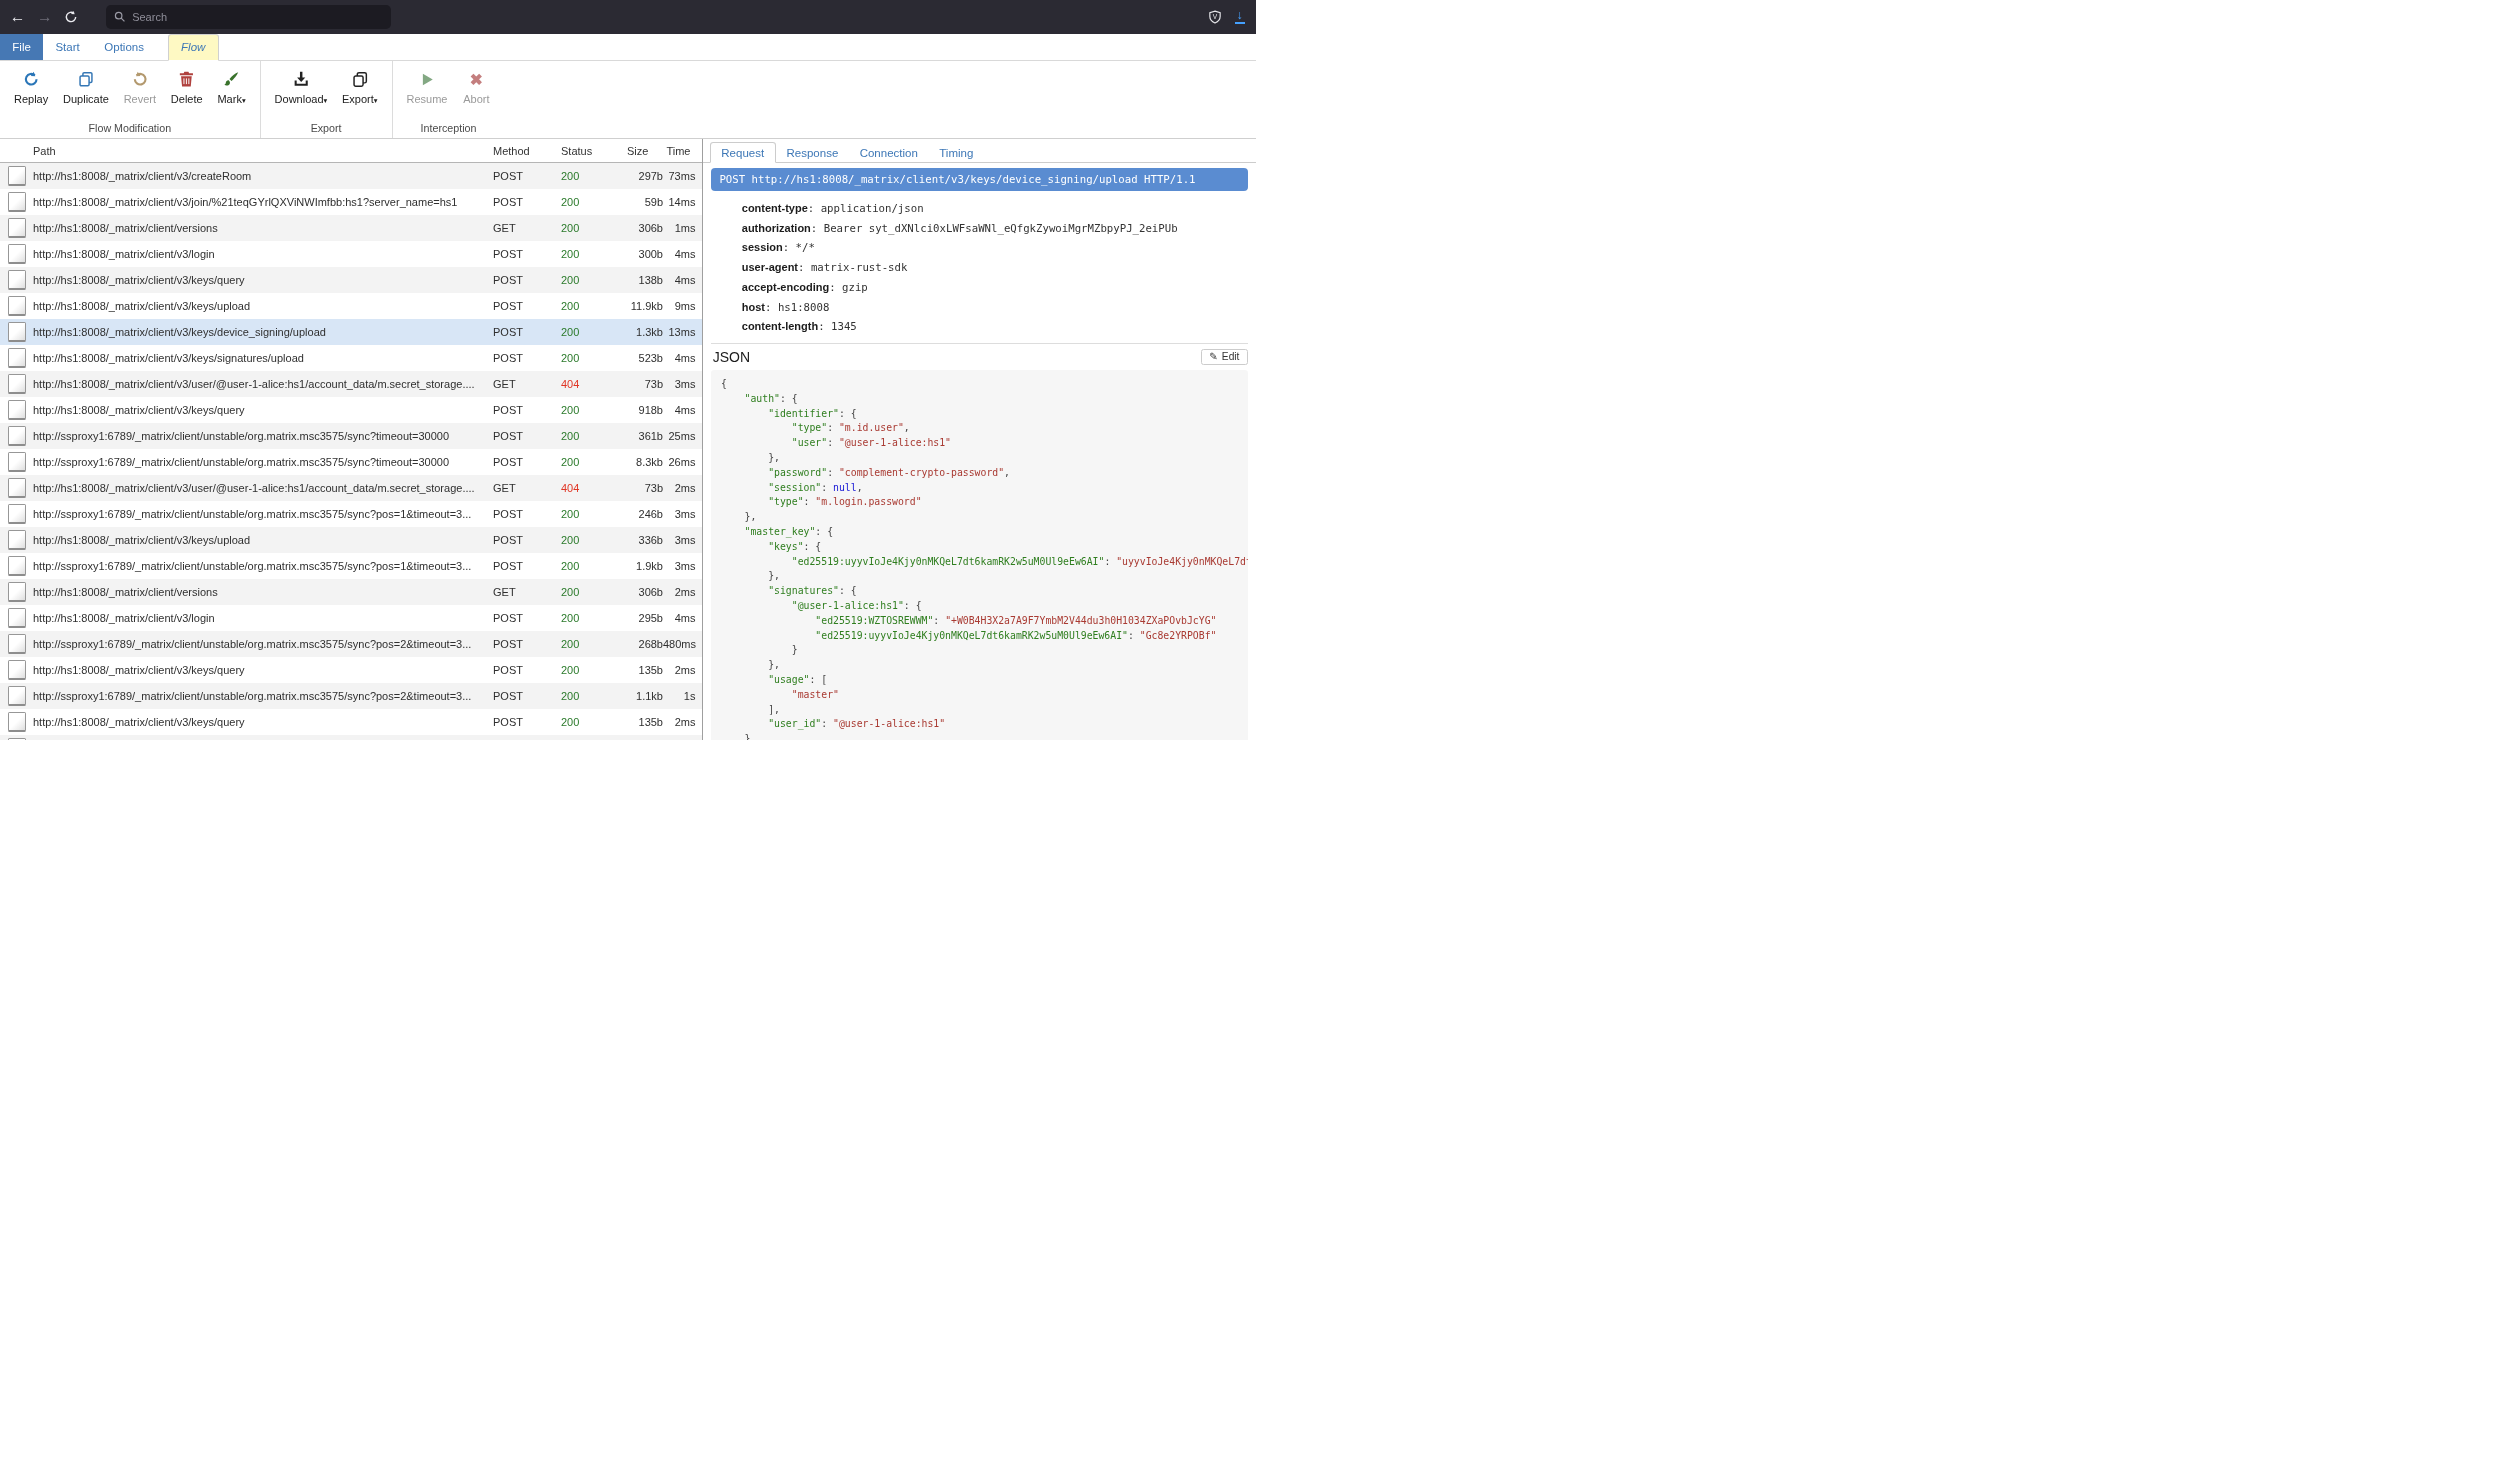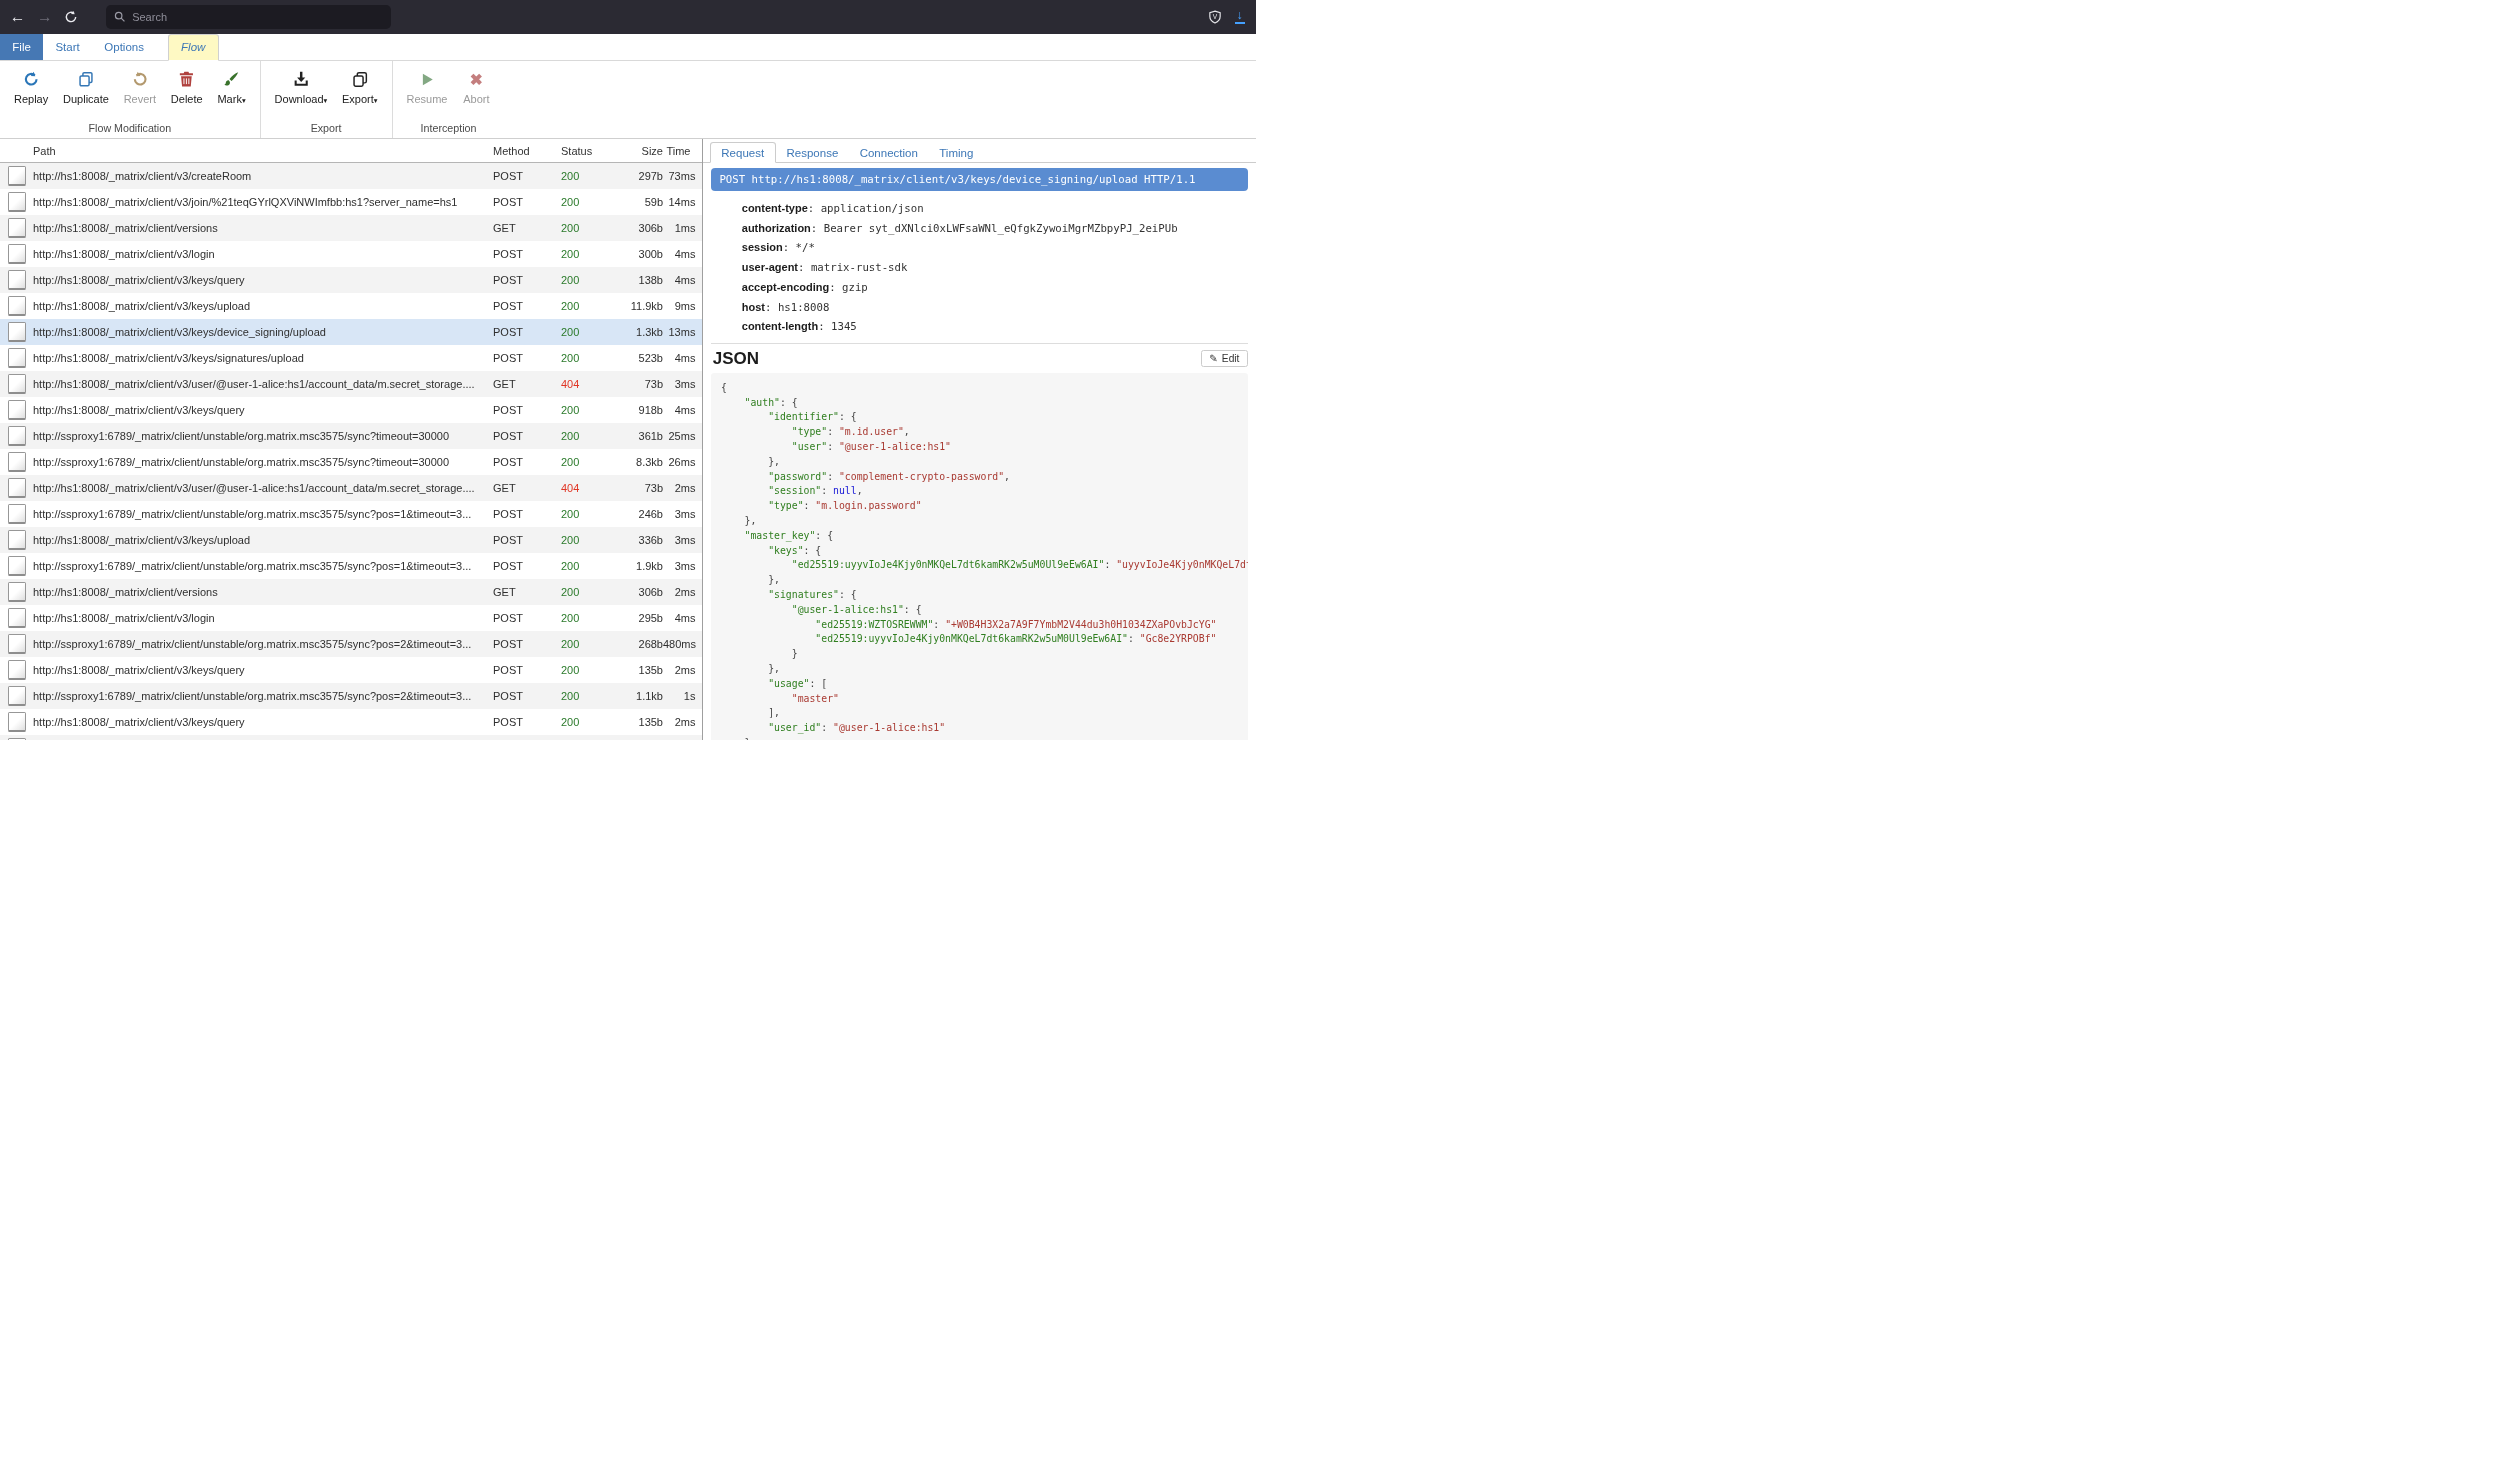--- a/index.html
+++ b/index.html
@@ -58,40 +58,40 @@
   .c-icon { width:33px; flex:none; display:flex; justify-content:center; }
   .doc-icon { width:18px; height:20.5px; border:0.8px solid #979797; border-bottom:2.5px solid #8d8d8d;
               border-radius:1.6px; background:linear-gradient(135deg,#ffffff 50%,#ececec 80%,#dedede 100%); }
   .c-path { flex:1; overflow:hidden; white-space:nowrap; padding-right:3.3px; }
   .c-method { width:68px; flex:none; }
   .c-status { width:43px; flex:none; }
   .c-status.ok { color:#2b7a2b; }
   .c-status.err { color:#e03524; }
   .c-size { width:59px; flex:none; text-align:right; }
   .c-time { width:39px; flex:none; text-align:right; padding-right:6.6px; }
-  .fhead .c-size { text-align:right; padding-left:8.2px; }
+  .fhead .c-size { text-align:center; padding-left:8.2px; }
   .fhead .c-time { text-align:right; padding-right:11.5px; }
 
   
   .detail { flex:1; display:flex; flex-direction:column; overflow:hidden; }
   .dtabs { height:24px; display:flex; align-items:flex-end; border-bottom:0.8px solid #ccc; padding-left:6.6px; }
   .dtab { font-size:11.5px; color:#3d77b6; padding:3.3px 10.7px; cursor:default; }
   .dtab.active { border:0.8px solid #ccc; border-bottom:0.8px solid #fff; border-radius:3.3px 3.3px 0 0;
                  margin-bottom:-0.8px; background:#fff; }
   .dbody { flex:1; overflow:hidden; padding:4.9px 8.2px 0 8.2px; }
   .reqline { height:23px; background:#5a8cd1; border-radius:4.1px; color:#fff;
              font-family:"DejaVu Sans Mono", monospace; font-size:10.7px; line-height:23px;
              padding:0 8.2px; white-space:nowrap; overflow:hidden; }
   .hlist { list-style:none; margin:8.2px 0 0 1.6px; }
   .hlist li { line-height:19.7px; font-family:"DejaVu Sans Mono", monospace; font-size:10.7px;
               color:#333; white-space:nowrap; overflow:hidden; }
   .hlist li b { font-family:Liberation Sans, sans-serif; font-size:11px; color:#1c1c1c;margin-left:29px; }
   .divider { border-top:0.8px solid #ddd; margin:5.7px 0 0 0; }
   .json-head { display:flex; align-items:center; justify-content:space-between; margin:4.9px 0 4.9px 1.6px; }
-  .json-label { font-size:17px; font-weight:bold; color:#1c1c1c; }
+  .json-label { font-size:14px; font-weight:normal; color:#1c1c1c; }
   .edit-btn { border:0.8px solid #ccc; border-radius:2.5px; background:#fff; font-size:10.2px;
               color:#333; padding:1.6px 7.4px; display:flex; gap:4.1px; align-items:center; cursor:default; }
   .codeblock { background:#f6f6f6; border-radius:3.3px; padding:7.4px 9.8px; height:820px;
                font-family:"DejaVu Sans Mono", monospace; font-size:9.8px; line-height:14.8px;
                white-space:pre; overflow:hidden; }
   .t-k { color:#2f7e1f; }
   .t-s { color:#a93a32; }
   .t-n { color:#1717d6; }
   .t-p { color:#444; }
 </style>

